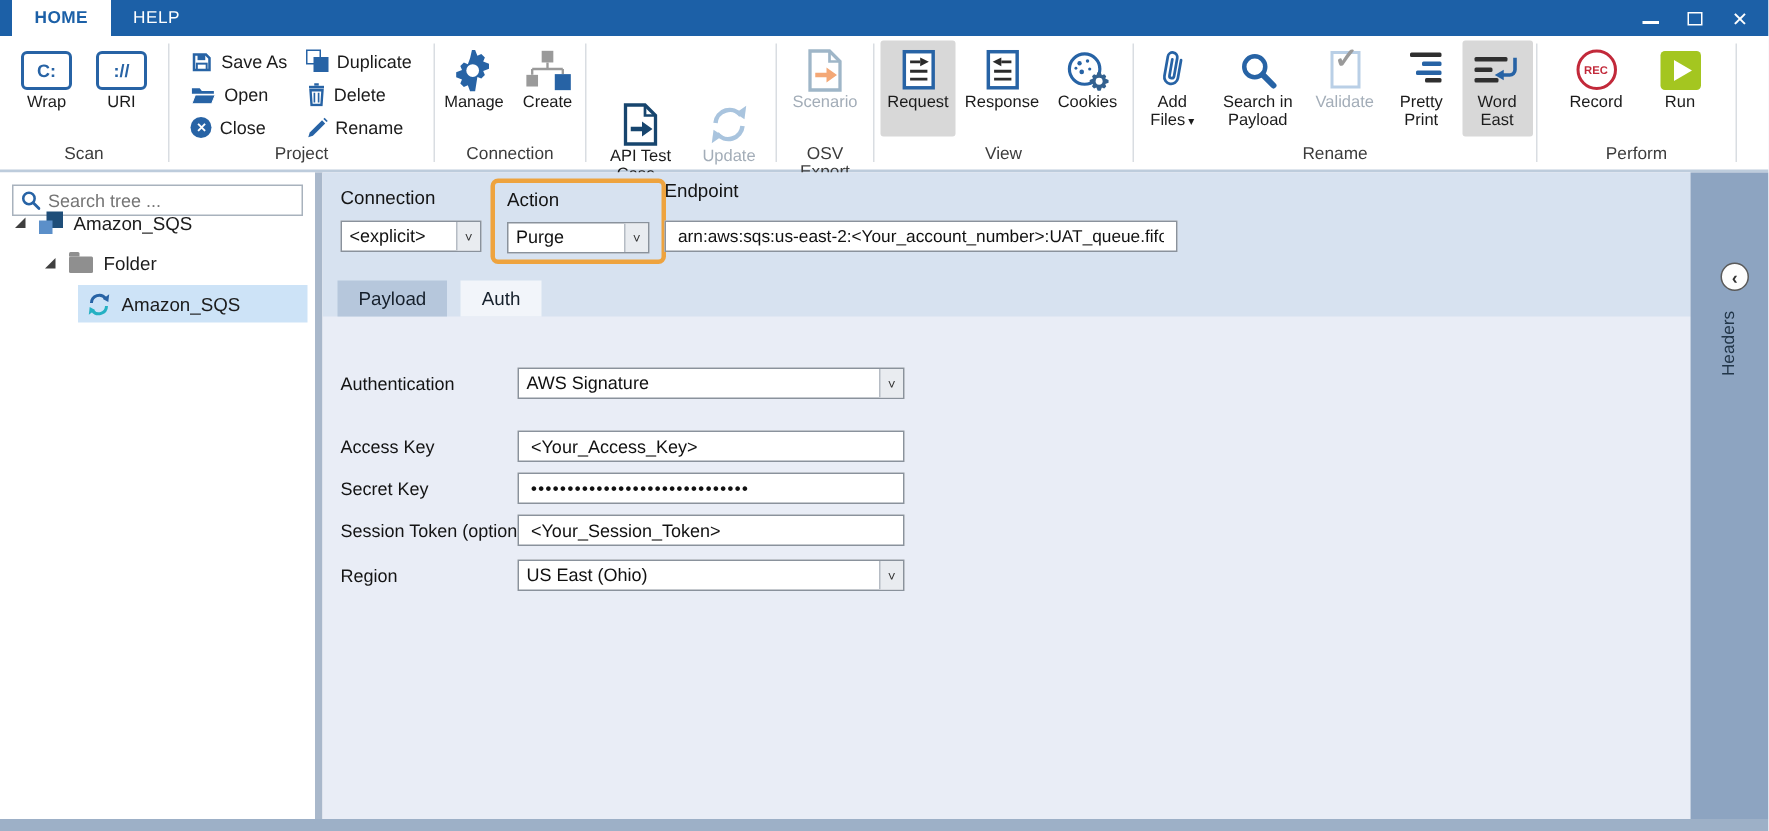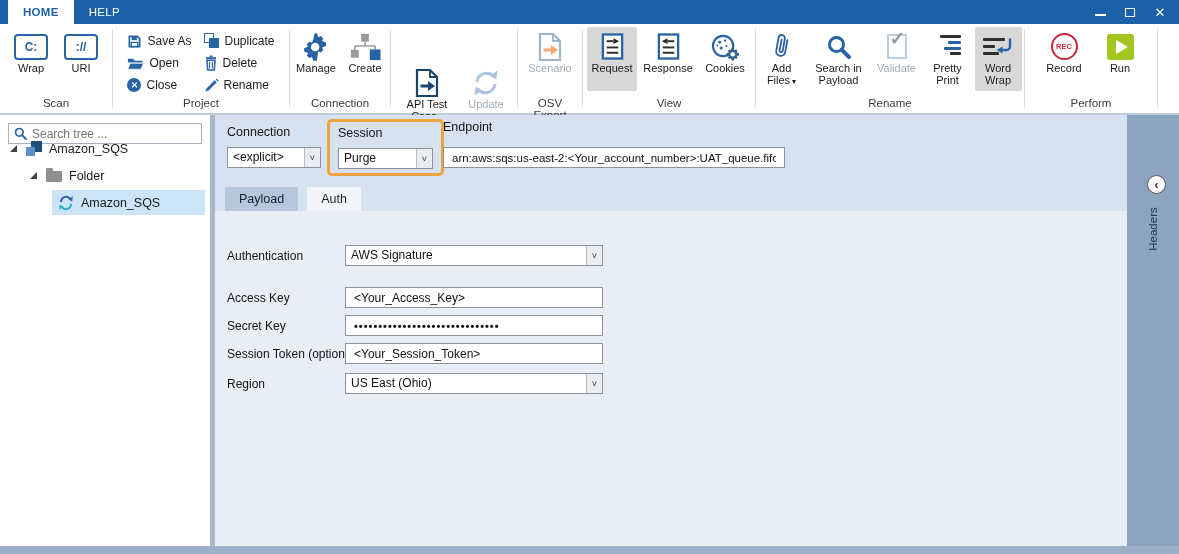--- a/index.html
+++ b/index.html
@@ -355,21 +355,21 @@
             <div class="ww-ic">
               <i style="top:2px;width:22px;"></i>
               <i style="top:9px;width:12px;"></i>
               <i style="top:16px;width:16px;"></i>
               <svg width="18" height="19" viewBox="0 0 18 19" style="position:absolute;right:0;top:1px;">
                   <path d="M15 1.5 v8 a3.5 3.5 0 0 1-3.5 3.5 H6" fill="none" stroke="#2763a5" stroke-width="2.4"></path>
                   <polygon points="7.5,9.5 1.5,13 7.5,16.5" fill="#2763a5"></polygon>
                 </svg>
             </div>
           </div>
-          <div class="rlb">Word Wrap</div>
+          <div class="rlb">Word East</div>
         </div>
       </div>
       <div class="glabel">Rename</div>
     </div>
     <div class="rsep"></div>
 
     <div class="rgroup" style="width:128px;">
       <div class="btns" style="gap:8px;">
         <div class="rbtn" style="width:50px;">
           <div class="ric">
@@ -436,21 +436,21 @@
 
   <div class="main">
     <div class="hband">
       <div class="flabel" style="left:12px; top:10px;">Connection</div>
       <div class="combo" style="left:12px; top:32px; width:94px;">
         <div class="cval">&lt;explicit&gt;</div>
         <div class="cbtn">˅</div>
       </div>
 
       <div class="action-box">
-        <div class="flabel" style="left:8px; top:4px;">Session</div>
+        <div class="flabel" style="left:8px; top:4px;">Action</div>
         <div class="combo" style="left:8px; top:26px; width:95px;">
           <div class="cval">Purge</div>
           <div class="cbtn">˅</div>
         </div>
       </div>
 
       <div class="flabel" style="left:228px; top:5px;">Endpoint</div>
       <input class="tinput" style="left: 228px; top: 32px; width: 342px;" value="arn:aws:sqs:us-east-2:&lt;Your_account_number&gt;:UAT_queue.fifo">
 
       <div class="tabs">

